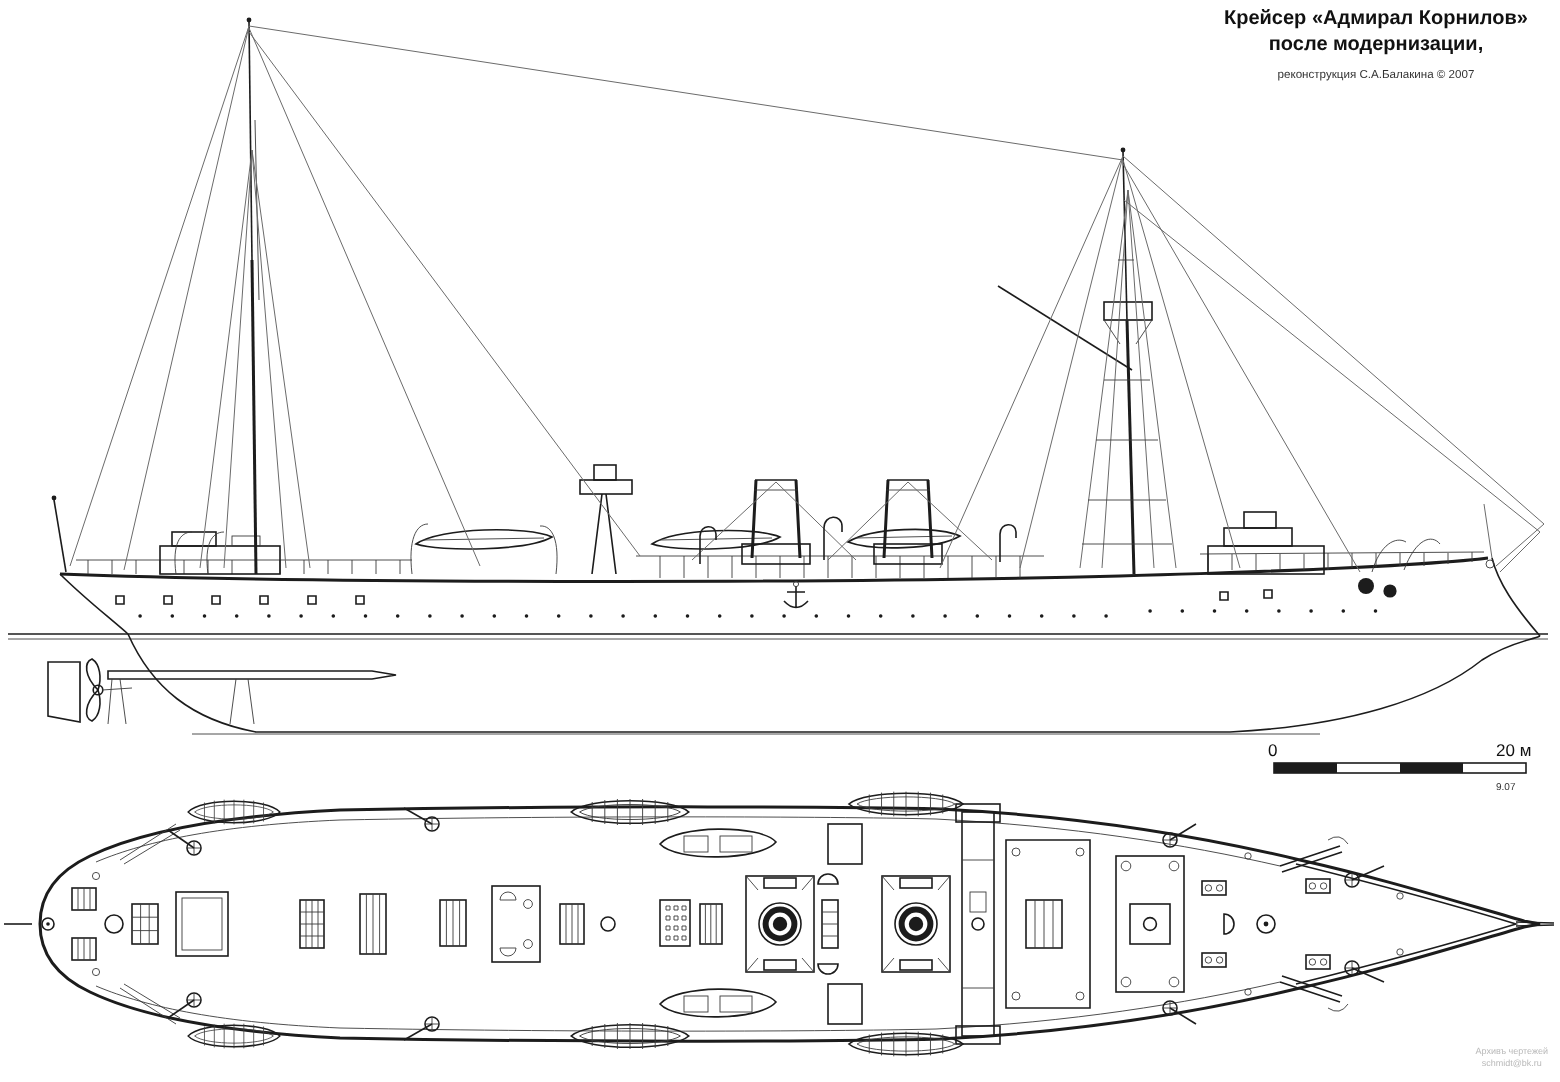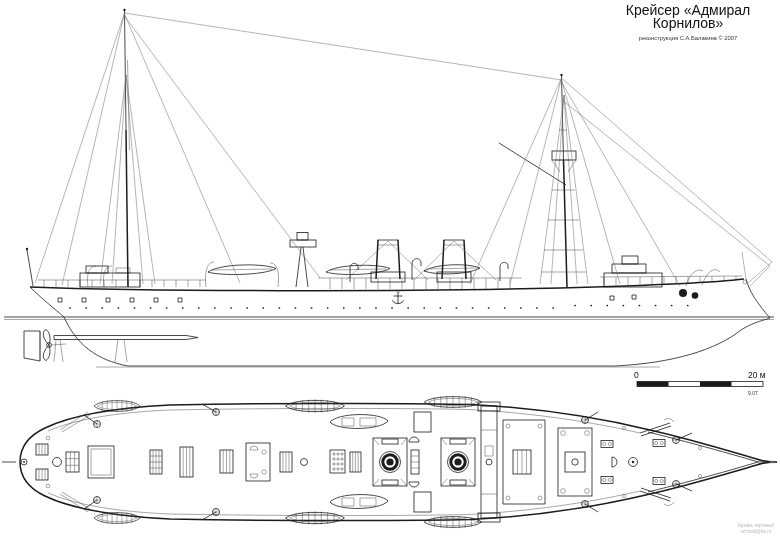--- a/index.html
+++ b/index.html
@@ -1,19 +1,19 @@
 <!DOCTYPE html>
 <html><head>
 <meta charset="utf-8">
 <style>
   html,body{margin:0;padding:0;background:#fff;}
   #stage{position:relative;width:780px;height:541px;background:#ffffff;overflow:hidden;
          font-family:"Liberation Sans", sans-serif;}
   #title-block{position:absolute;left:598px;top:4px;width:180px;text-align:center;color:#111;}
-  #title-block .t{font-weight:normal;font-size:14px;line-height:12.5px;}
+  #title-block .t{font-weight:bold;font-size:10px;line-height:12.5px;}
   #title-block .credit{font-size:5.8px;color:#333;margin-top:6px;}
   #watermark{position:absolute;right:6px;bottom:7px;text-align:center;color:#b9b9b9;
              font-size:4.5px;line-height:5.5px;}
   svg{position:absolute;left:0;top:0;}
   .ln{stroke:#1c1c1c;fill:none;stroke-width:.8;}
   .ln2{stroke:#1c1c1c;fill:none;stroke-width:1.5;}
   .thin{stroke:#3a3a3a;fill:none;stroke-width:.45;}
   .rig{stroke:#6b6b6b;fill:none;stroke-width:.5;}
   .blk{fill:#1c1c1c;stroke:none;}
   .wht{fill:#fff;stroke:#1c1c1c;stroke-width:.8;}
@@ -329,20 +329,21 @@
     <circle class="thin" cx="624" cy="428" r="1.6" fill="none"></circle>
     <circle class="thin" cx="624" cy="496" r="1.6" fill="none"></circle>
     <circle class="thin" cx="700" cy="448" r="1.6" fill="none"></circle>
     <circle class="thin" cx="700" cy="476" r="1.6" fill="none"></circle>
   </g>
 </g>
 </svg>
 
 <div id="title-block">
   <div class="t">Крейсер «Адмирал Корнилов»</div>
+  <div class="t">после модернизации,</div>
   <div class="credit">реконструкция С.А.Балакина © 2007</div>
 </div>
 
 <div id="watermark">
   <div>Архивъ чертежей</div>
   <div>schmidt@bk.ru</div>
 </div>
 
 </div>
 

